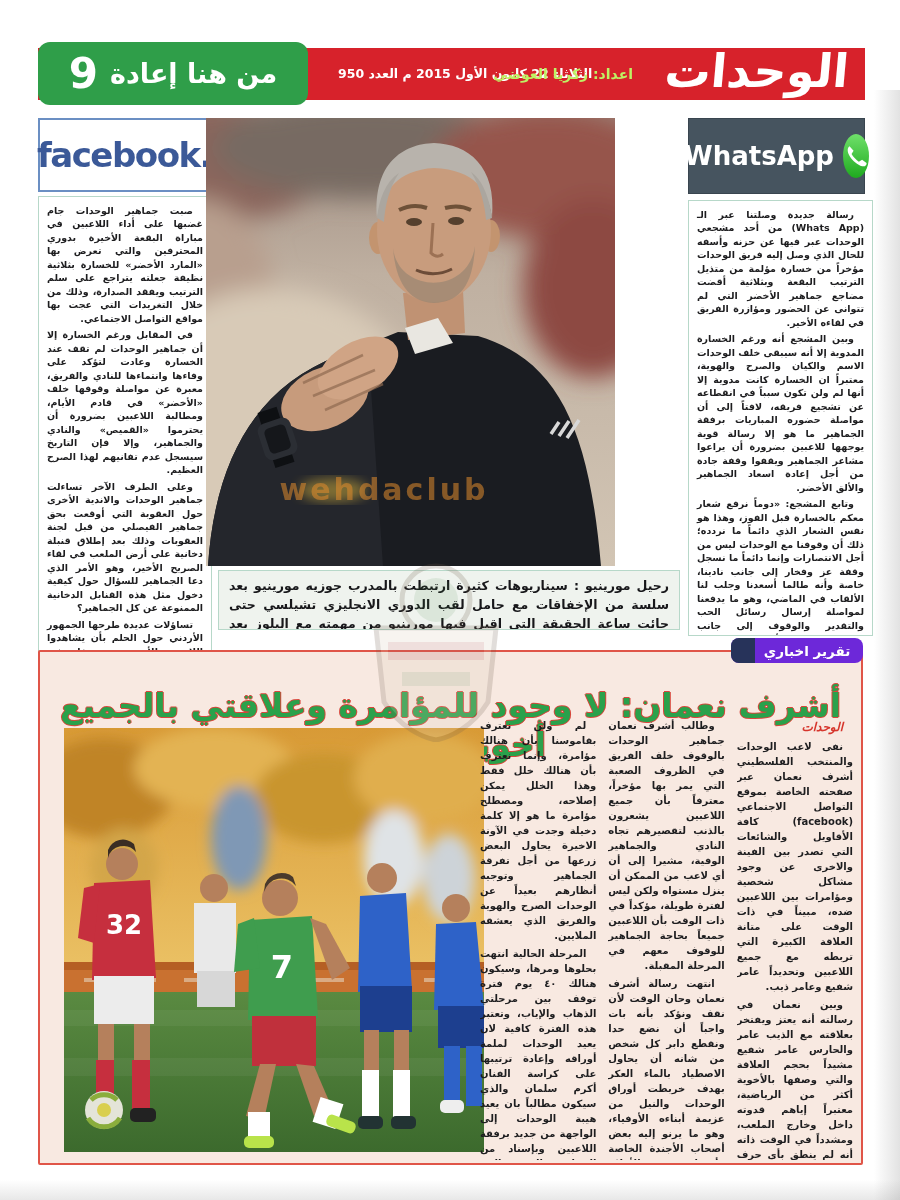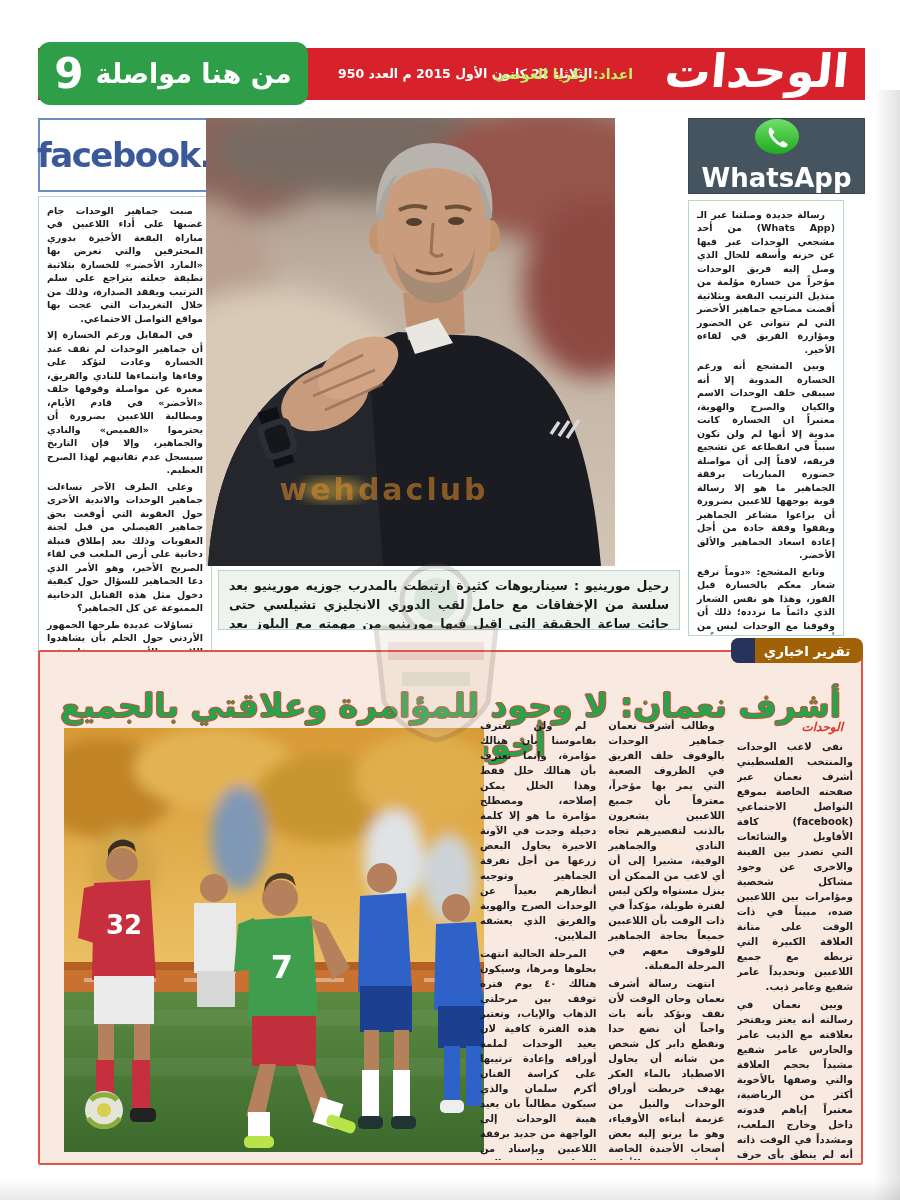--- a/index.html
+++ b/index.html
@@ -14,39 +14,39 @@
   .green-box{position:absolute;left:38px;top:42px;width:270px;height:63px;background:#2f9e49;border-radius:12px;
              display:flex;align-items:center;justify-content:center;gap:12px;color:#fff;}
   .green-box .sec{font-size:27px;font-weight:bold;}
   .green-box .pnum{font-size:42px;font-weight:bold;line-height:1;direction:ltr;}
   
   .panel{position:absolute;background:#fff;border:1px solid #b7d8c9;box-sizing:border-box;}
   .fb-box{left:38px;top:118px;width:172px;height:74px;border:2px solid #6b8fc3;
           display:flex;align-items:center;justify-content:center;}
   .fb-word{color:#3b5998;font-size:34px;font-weight:bold;letter-spacing:-1.5px;direction:ltr;}
   .wa-box{position:absolute;left:688px;top:118px;width:177px;height:76px;background:#46545f;border:1px solid #39454f;
-          box-sizing:border-box;display:flex;align-items:center;justify-content:center;gap:9px;flex-direction:column;}
+          box-sizing:border-box;display:flex;align-items:center;justify-content:center;gap:9px;}
   .wa-word{color:#fff;font-size:26px;font-weight:bold;direction:ltr;}
   .wa-icon{width:44px;height:44px;border-radius:50%;background:linear-gradient(180deg,#6fe06a,#1faa1f);
            display:flex;align-items:center;justify-content:center;}
   .art-box{padding:7px 8px;font-size:9.5px;font-weight:bold;line-height:1.42;text-align:justify;color:#1d1d1f;overflow:hidden;}
   .art-box p{margin:0 0 3px;text-indent:10px;}
   .left-art{left:38px;top:196px;width:174px;height:474px;}
-  .right-art{left:688px;top:200px;width:156px;height:436px;}
+  .right-art{left:688px;top:200px;width:185px;height:436px;}
   
   .photo-main{position:absolute;left:206px;top:118px;width:392px;height:448px;overflow:hidden;padding-left:17px;}
   .caption-box{position:absolute;left:218px;top:570px;width:462px;height:60px;background:#eff3ee;
                border:1px solid #b7d8c9;box-sizing:border-box;padding:6px 10px;
                font-size:12.5px;font-weight:bold;line-height:1.5;text-align:justify;color:#17171a;overflow:hidden;}
   
   .crest{position:absolute;left:352px;top:542px;width:168px;height:200px;opacity:.2;z-index:6;pointer-events:none;}
   
   .report{position:absolute;left:38px;top:650px;width:825px;height:515px;background:#f8e9e1;
           border:2px solid #e05548;border-radius:2px;box-sizing:border-box;}
-  .tag{position:absolute;right:-2px;top:-14px;width:132px;height:25px;background:#a16207;border-radius:8px;
+  .tag{position:absolute;right:-2px;top:-14px;width:132px;height:25px;background:#6d28d9;border-radius:8px;
        display:flex;align-items:center;justify-content:center;color:#fff;font-size:13.5px;font-weight:bold;
        padding-left:20px;box-sizing:border-box;}
   .tag-accent{position:absolute;left:0;top:0;width:24px;height:100%;background:#27335a;border-radius:8px 0 0 8px;}
   .headline{position:absolute;top:12px;left:0;right:0;text-align:center;font-size:33px;font-weight:bold;color:#2aa14b;
             text-shadow:1px 0 0 #d8473c,-1px 0 0 #d8473c,0 1px 0 #d8473c,0 -1px 0 #d8473c;}
   .match-photo{position:absolute;left:12px;top:76px;width:420px;height:424px;overflow:hidden;padding-left:12px;}
   .cols{position:absolute;left:440px;top:66px;right:8px;height:442px;display:flex;gap:12px;}
   .col{flex:1;font-size:10px;font-weight:bold;line-height:1.5;text-align:justify;color:#1d1d1f;overflow:hidden;}
   .col p{margin:0 0 3px;text-indent:10px;}
   .dateline{color:#d6352c;font-size:12px;font-weight:bold;margin:0 0 3px;font-style:italic;}
@@ -61,21 +61,21 @@
 
 <div class="page">
 
   <header>
     <div class="red-bar">
       <span class="m-date">الثلاثاء 22 كانون الأول 2015 م العدد 950</span>
       <span class="m-prep">اعداد: زكريا العوضي</span>
       <span class="m-logo">الوحدات</span>
     </div>
     <div class="green-box">
-      <span class="sec">من هنا مواصلة</span>
+      <span class="sec">من هنا إعادة</span>
       <span class="pnum">9</span>
     </div>
   </header>
 
   <div class="panel fb-box">
     <span class="fb-word">facebook.</span>
   </div>
   <article class="panel art-box left-art">
     <p>صبت جماهير الوحدات جام غضبها على أداء اللاعبين في مباراة البقعة الأخيرة بدوري المحترفين والتي تعرض بها «المارد الأخضر» للخسارة بثلاثية نظيفة جعلته يتراجع على سلم الترتيب ويفقد الصدارة، وذلك من خلال التغريدات التي عجت بها مواقع التواصل الاجتماعي.</p>
     <p>في المقابل ورغم الخسارة إلا أن جماهير الوحدات لم تقف عند الخسارة وعادت لتؤكد على وفاءها وانتماءها للنادي والفريق، معبرة عن مواصلة وقوفها خلف «الأخضر» في قادم الأيام، ومطالبة اللاعبين بضرورة أن يحترموا «القميص» والنادي والجماهير، وإلا فإن التاريخ سيسجل عدم تفانيهم لهذا الصرح العظيم.</p>

